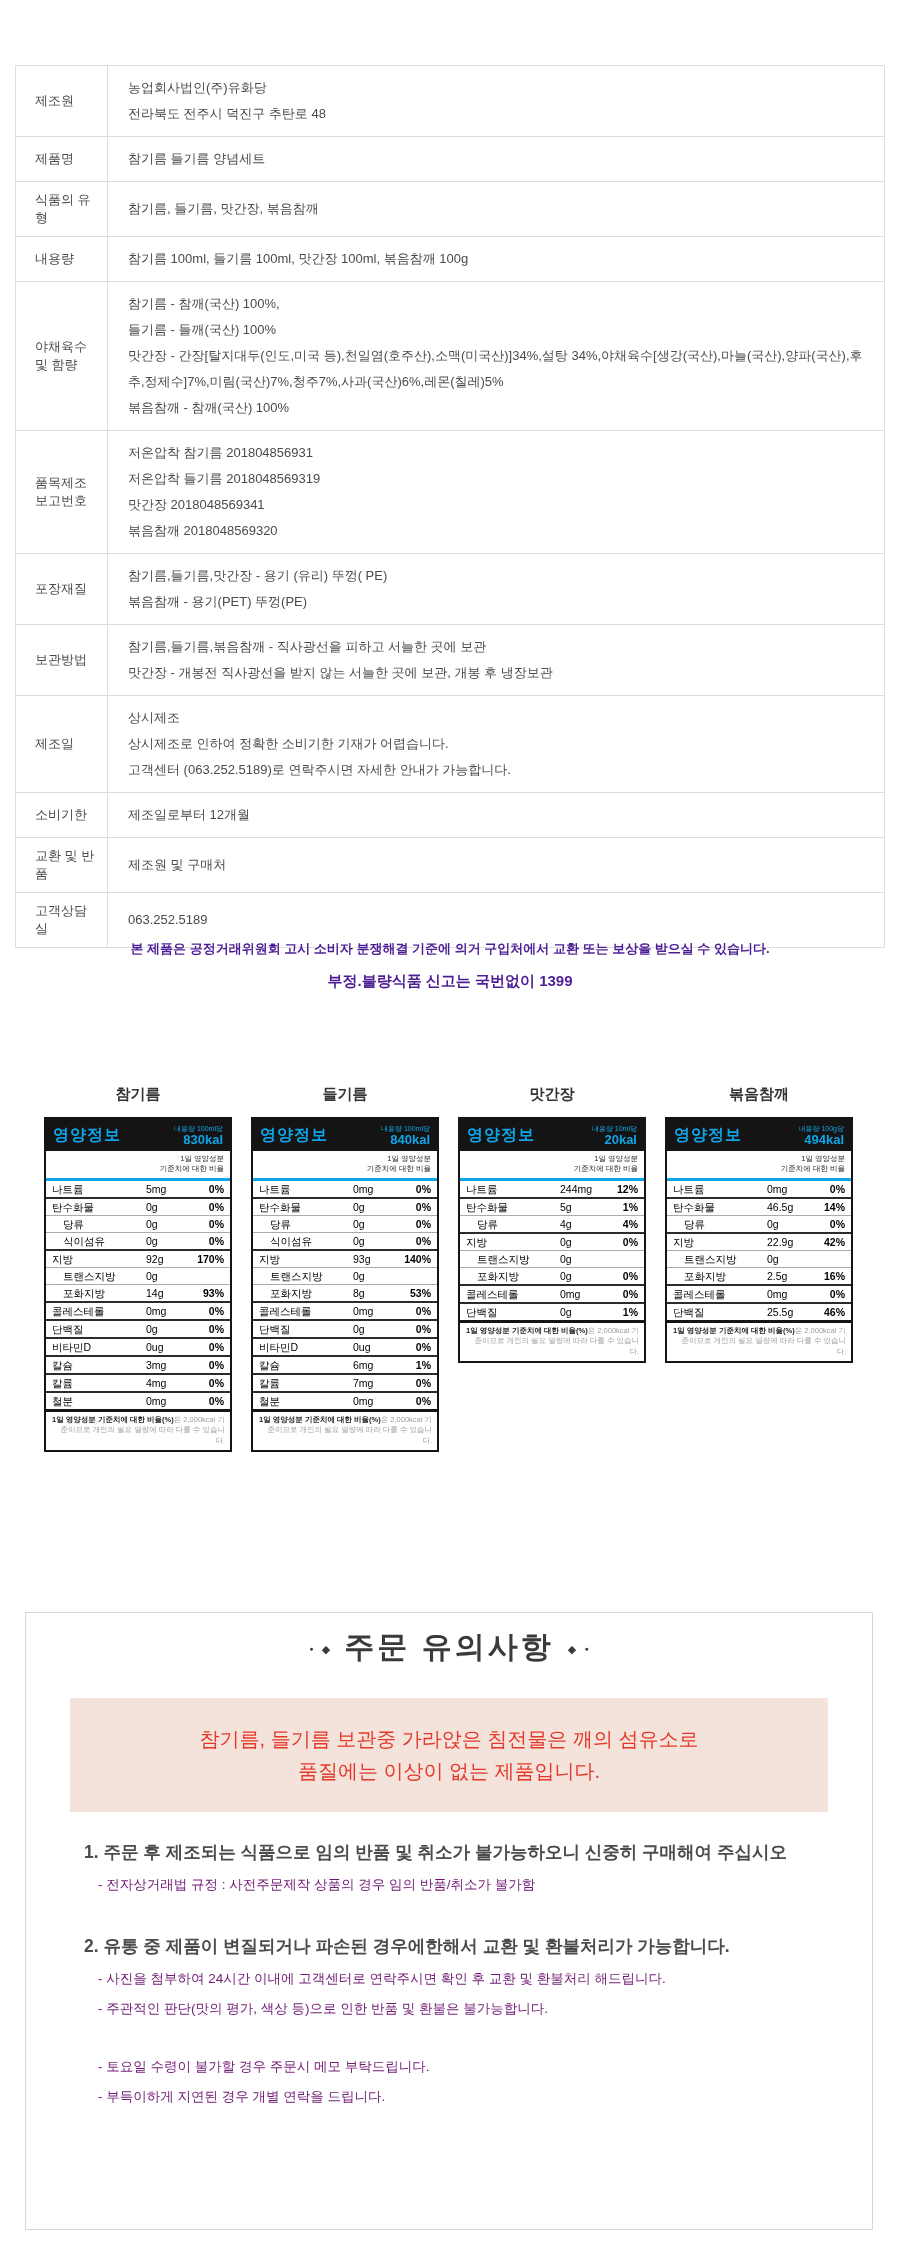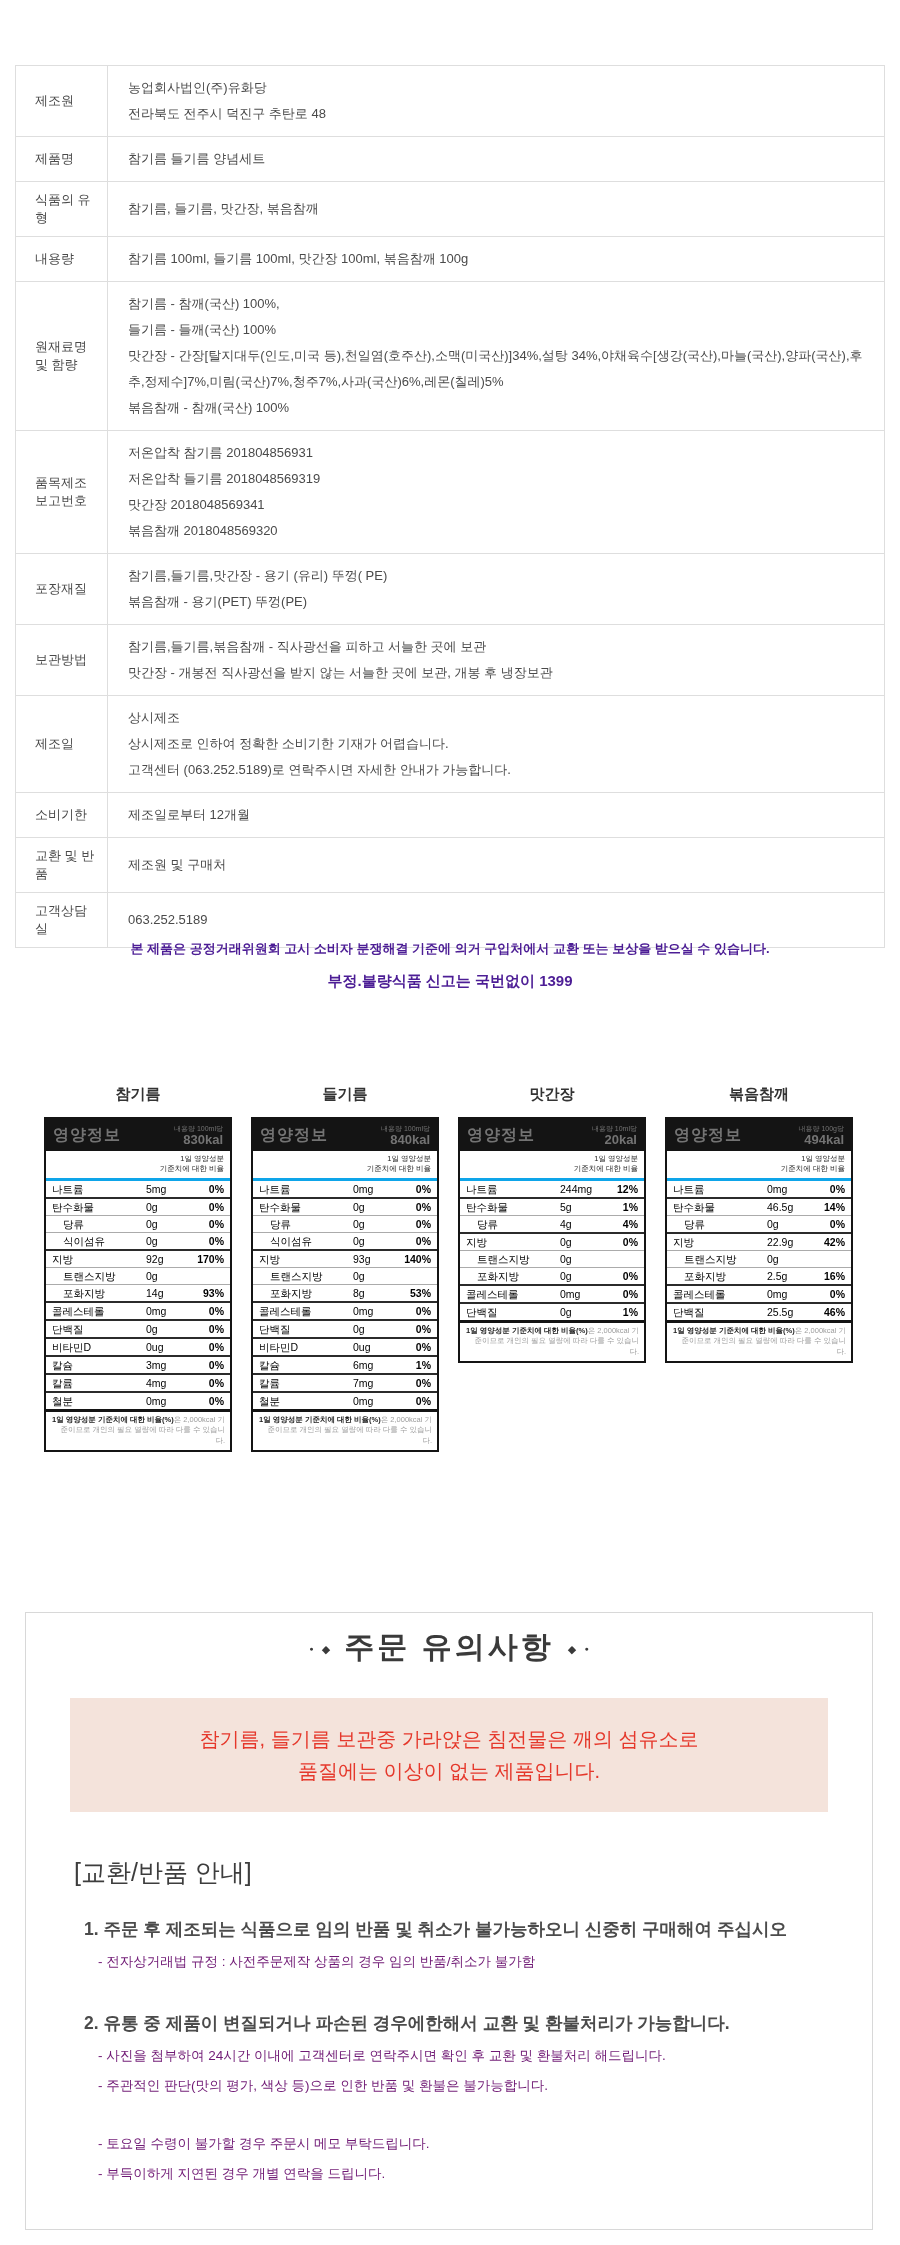--- a/index.html
+++ b/index.html
@@ -17,21 +17,21 @@
   
   .notices { position:absolute; top:940px; left:0; width:900px; text-align:center; color:#4c1d95; }
   .notice-1 { font-size:13px; font-weight:700; }
   .notice-2 { font-size:15px; font-weight:700; margin-top:14px; }
 
   
   .nutrition-section { position:absolute; top:1085px; left:44px; width:815px; display:flex; gap:19px; }
   .ncol { width:188px; }
   .ntitle { text-align:center; font-size:15px; font-weight:700; color:#333; margin-bottom:13px; }
   .nbox { border:2px solid #141414; background:#fff; }
-  .nhead { background:#141414; color:#737373; display:flex; justify-content:space-between; align-items:flex-start; padding:6px 7px 4px; }
+  .nhead { background:#141414; color:#0ea5e9; display:flex; justify-content:space-between; align-items:flex-start; padding:6px 7px 4px; }
   .nhead-title { font-size:16px; font-weight:700; letter-spacing:1px; }
   .nhead-right { text-align:right; }
   .nserv { display:block; font-size:7px; line-height:8px; }
   .nkcal { display:block; font-size:13px; font-weight:700; line-height:14px; }
   .nnote { text-align:right; font-size:7.5px; line-height:1.3; padding:3px 6px 4px; color:#222;
            border-bottom:3px solid #0ea5e9; min-height:24px; }
   .nrow { display:flex; align-items:center; padding:1px 6px; font-size:10.5px; line-height:14px; border-top:2px solid #2b2b2b; }
   .nrow.first { border-top:none; }
   .nrow.sub { border-top:1px solid #ababab; }
   .nname { flex:1; font-weight:400; white-space:nowrap; }
@@ -90,21 +90,21 @@
   </tr>
 
   <tr>
     <th class="ilabel">내용량</th>
     <td class="ivalue">
             <div class="cell-line">참기름 100ml, 들기름 100ml, 맛간장 100ml, 볶음참깨 100g</div>
           </td>
   </tr>
 
   <tr>
-    <th class="ilabel">원재료명 및 함량</th>
+    <th class="ilabel">야채육수 및 함량</th>
     <td class="ivalue">
             <div class="cell-line">참기름 - 참깨(국산) 100%,</div>
             <div class="cell-line">들기름 - 들깨(국산) 100%</div>
             <div class="cell-line">맛간장 - 간장[탈지대두(인도,미국 등),천일염(호주산),소맥(미국산)]34%,설탕 34%,야채육수[생강(국산),마늘(국산),양파(국산),후추,정제수]7%,미림(국산)7%,청주7%,사과(국산)6%,레몬(칠레)5%</div>
             <div class="cell-line">볶음참깨 - 참깨(국산) 100%</div>
           </td>
   </tr>
 
   <tr>
     <th class="ilabel">품목제조보고번호</th>
@@ -470,21 +470,20 @@
 </div>
 
   <div class="order-box">
     <div class="order-title">
       <span class="decor decor-left"><span class="dot">●</span> <span class="dia">◆</span></span><span>주문 유의사항</span><span class="decor decor-right"><span class="dia">◆</span> <span class="dot">●</span></span>
     </div>
     <div class="highlight-box">
       <div>참기름, 들기름 보관중 가라앉은 침전물은 깨의 섬유소로</div>
       <div>품질에는 이상이 없는 제품입니다.</div>
     </div>
-    <div class="guide-heading">[교환/반품 안내]</div>
     <div class="order-items">
   <div class="oitem">
     <div class="ohead">
       <span>1.</span>
       <span>주문 후 제조되는 식품으로 임의 반품 및 취소가 불가능하오니 신중히 구매해여 주십시오</span>
     </div>
     <div class="osubs">
             <div class="osub">- 전자상거래법 규정 : 사전주문제작 상품의 경우 임의 반품/취소가 불가함</div>
           </div>
   </div>

